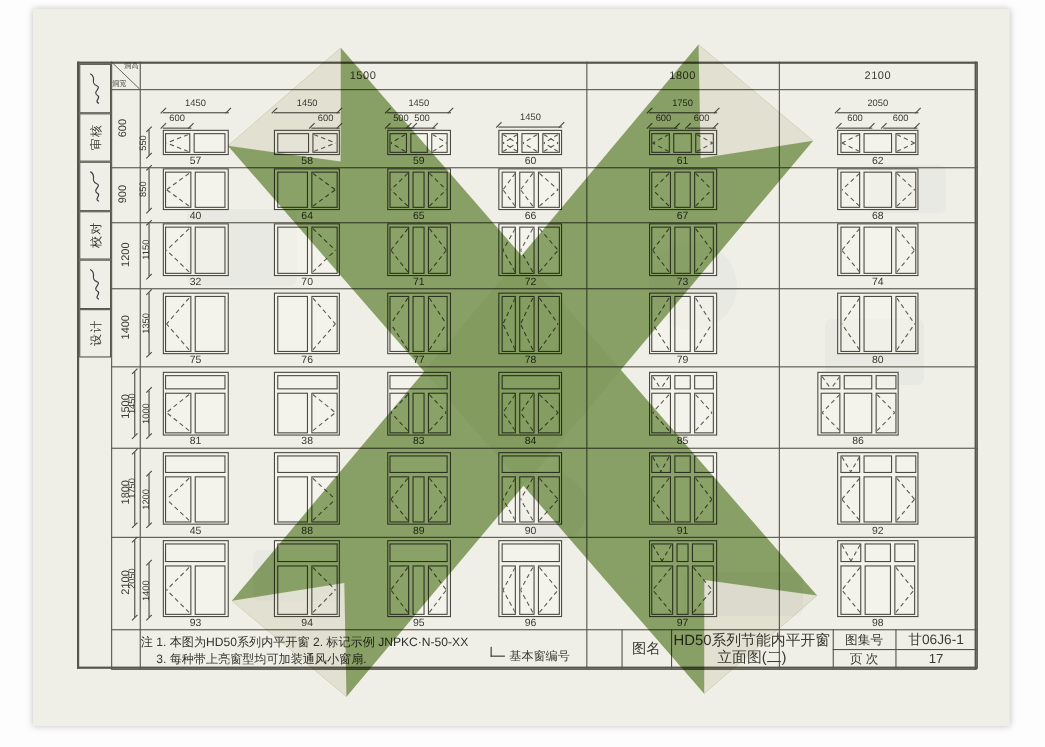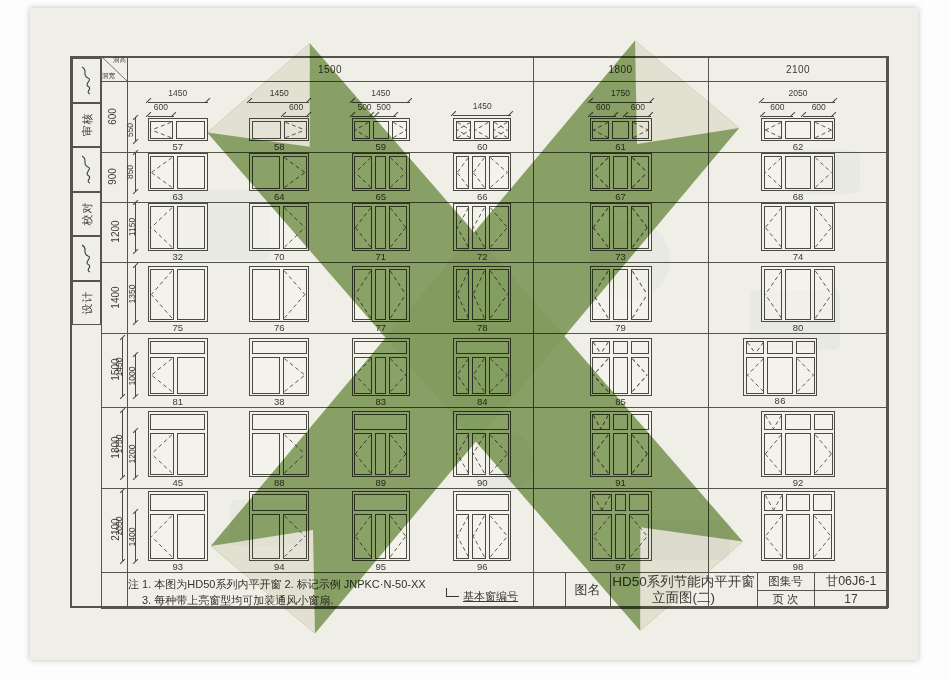--- a/index.html
+++ b/index.html
@@ -4,21 +4,21 @@
 <style>
   :root{
     --ln:#4a4a42;
     --paper:#f0efe7;
   }
   html,body{margin:0;padding:0;background:#ffffff;}
   #stage{position:relative;width:950px;height:679px;background:#fdfdfd;overflow:hidden;
          font-family:"Liberation Sans","DejaVu Sans",sans-serif;color:#3a3a34;}
   #paper{position:absolute;left:30px;top:8px;width:888px;height:652px;background:var(--paper);
          box-shadow:0 0 6px rgba(0,0,0,.25);}
-  .abs{position:absolute;text-decoration:underline;}
+  .abs{position:absolute;}
   .gline{position:absolute;background:#55554b;}
   .ghost{position:absolute;background:#8d99a6;opacity:.06;border-radius:6px;pointer-events:none;}
   .hdr-label{position:absolute;font-size:10px;letter-spacing:.5px;text-align:center;transform:translate(-50%,-50%);}
   .rot{transform:rotate(-90deg);transform-origin:center;white-space:nowrap;}
   .rowlabel{position:absolute;font-size:10px;}
   .cell{position:absolute;display:flex;flex-direction:column;align-items:center;justify-content:flex-end;}
   .win{position:relative;border:1.5px solid var(--ln);background:rgba(246,245,238,.55);box-sizing:border-box;
        display:flex;flex-direction:column;}
   .trow{height:30%;display:flex;}
   .prow{flex:1;display:flex;}
@@ -329,21 +329,21 @@
                   <line x1="98" y1="98" x2="2" y2="50" stroke="#5a5a50" stroke-width="1" stroke-dasharray="4 3" vector-effect="non-scaling-stroke"></line>
                 </svg>
               </div>
               <div class="pane" style="flex: 1 1 0%;"></div>
             </div>
           </div>
           <div class="vdim" style="left: -13px; bottom: 0px; height: 38px;">
             <div class="t">850</div>
           </div>
         </div>
-        <div class="num">63</div>
+        <div class="num">40</div>
       </div>
       <div class="cell" style="left: 228.5px; top: 152px; width: 101.5px; height: 50px; padding-bottom: 1px;">
         <div style="position: relative;">
           <div class="win" style="width: 60px; height: 38px;">
             <div class="prow">
               <div class="pane" style="flex: 1 1 0%;"></div>
               <div class="pane" style="flex: 0.8 1 0%;">
                 <svg viewBox="0 0 100 100" preserveAspectRatio="none">
                   <line x1="2" y1="2" x2="98" y2="50" stroke="#5a5a50" stroke-width="1" stroke-dasharray="4 3" vector-effect="non-scaling-stroke"></line>
                   <line x1="2" y1="98" x2="98" y2="50" stroke="#5a5a50" stroke-width="1" stroke-dasharray="4 3" vector-effect="non-scaling-stroke"></line>
@@ -827,21 +827,21 @@
                 <svg viewBox="0 0 100 100" preserveAspectRatio="none">
                   <line x1="2" y1="2" x2="98" y2="50" stroke="#5a5a50" stroke-width="1" stroke-dasharray="4 3" vector-effect="non-scaling-stroke"></line>
                   <line x1="2" y1="98" x2="98" y2="50" stroke="#5a5a50" stroke-width="1" stroke-dasharray="4 3" vector-effect="non-scaling-stroke"></line>
                 </svg>
               </div>
             </div>
           </div>
         </div>
         <div class="num">85</div>
       </div>
-      <div class="cell" style="left: 708px; top: 333px; width: 144px; height: 74px; padding-bottom: 1px; font-family: Liberation Mono, monospace;">
+      <div class="cell" style="left: 708px; top: 333px; width: 144px; height: 74px; padding-bottom: 1px;">
         <div style="position: relative;">
           <div class="win" style="width: 74px; height: 58px;">
             <div class="trow">
               <div class="pane" style="flex: 1 1 0%;">
                 <svg viewBox="0 0 100 100" preserveAspectRatio="none">
                   <line x1="2" y1="2" x2="50" y2="98" stroke="#5a5a50" stroke-width="1" stroke-dasharray="4 3" vector-effect="non-scaling-stroke"></line>
                   <line x1="98" y1="2" x2="50" y2="98" stroke="#5a5a50" stroke-width="1" stroke-dasharray="4 3" vector-effect="non-scaling-stroke"></line>
                 </svg>
               </div>
               <div class="pane" style="flex: 1.4 1 0%;"></div>

